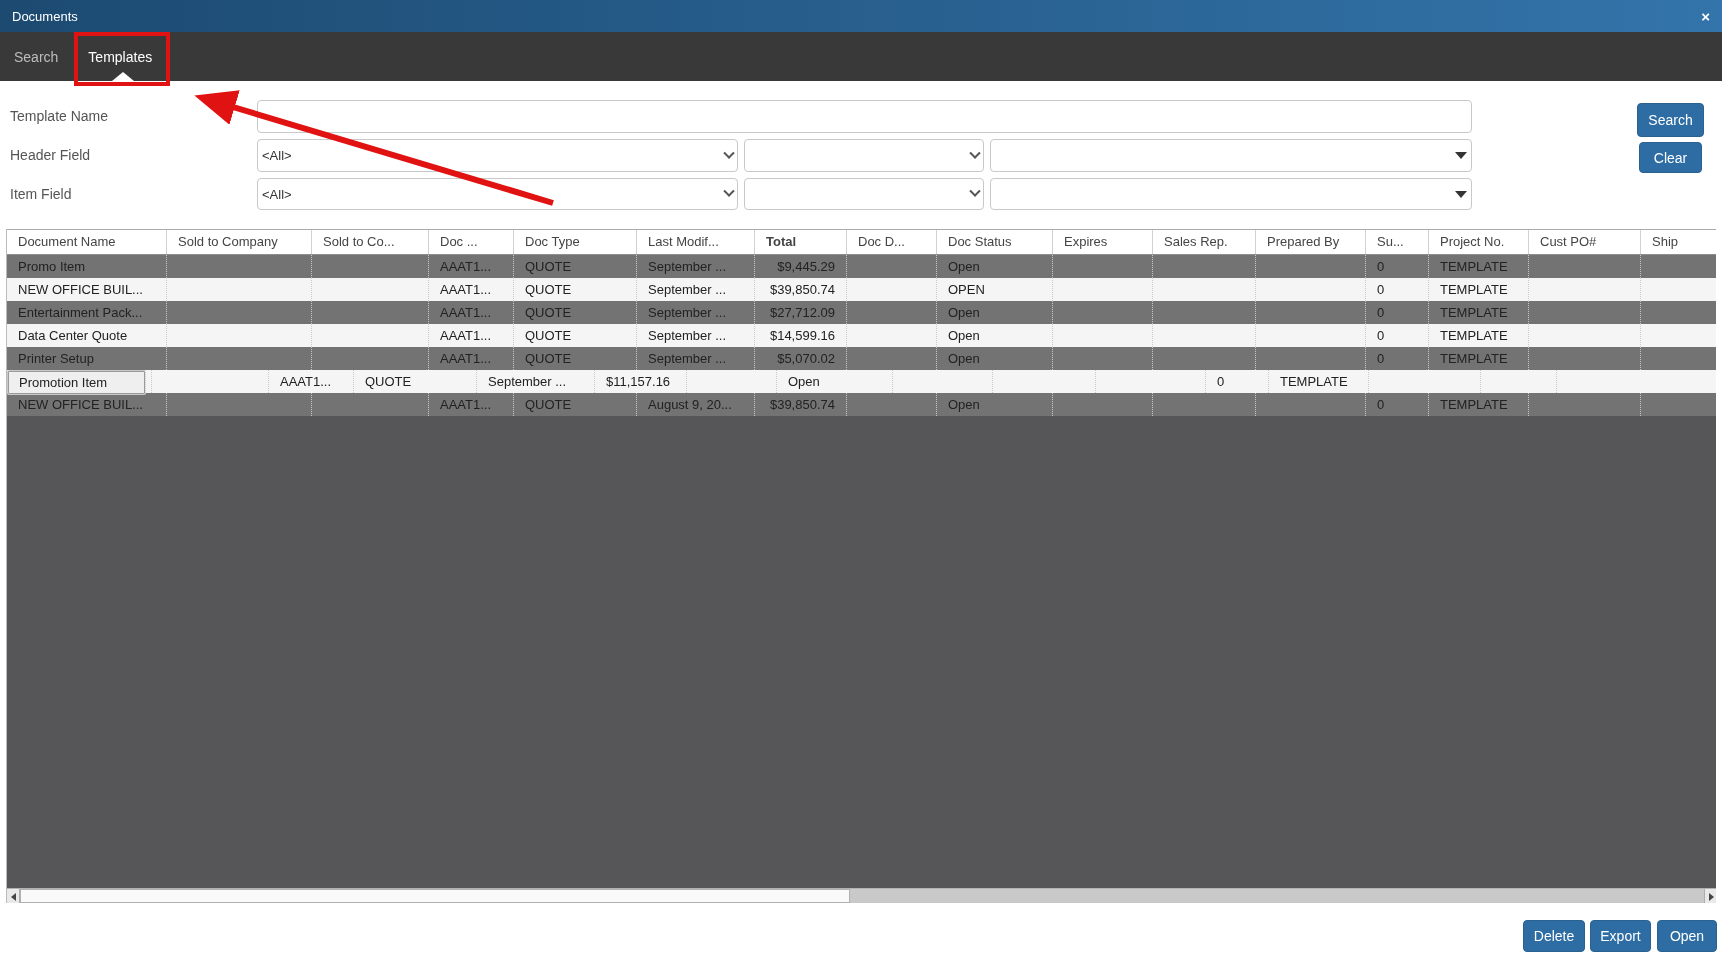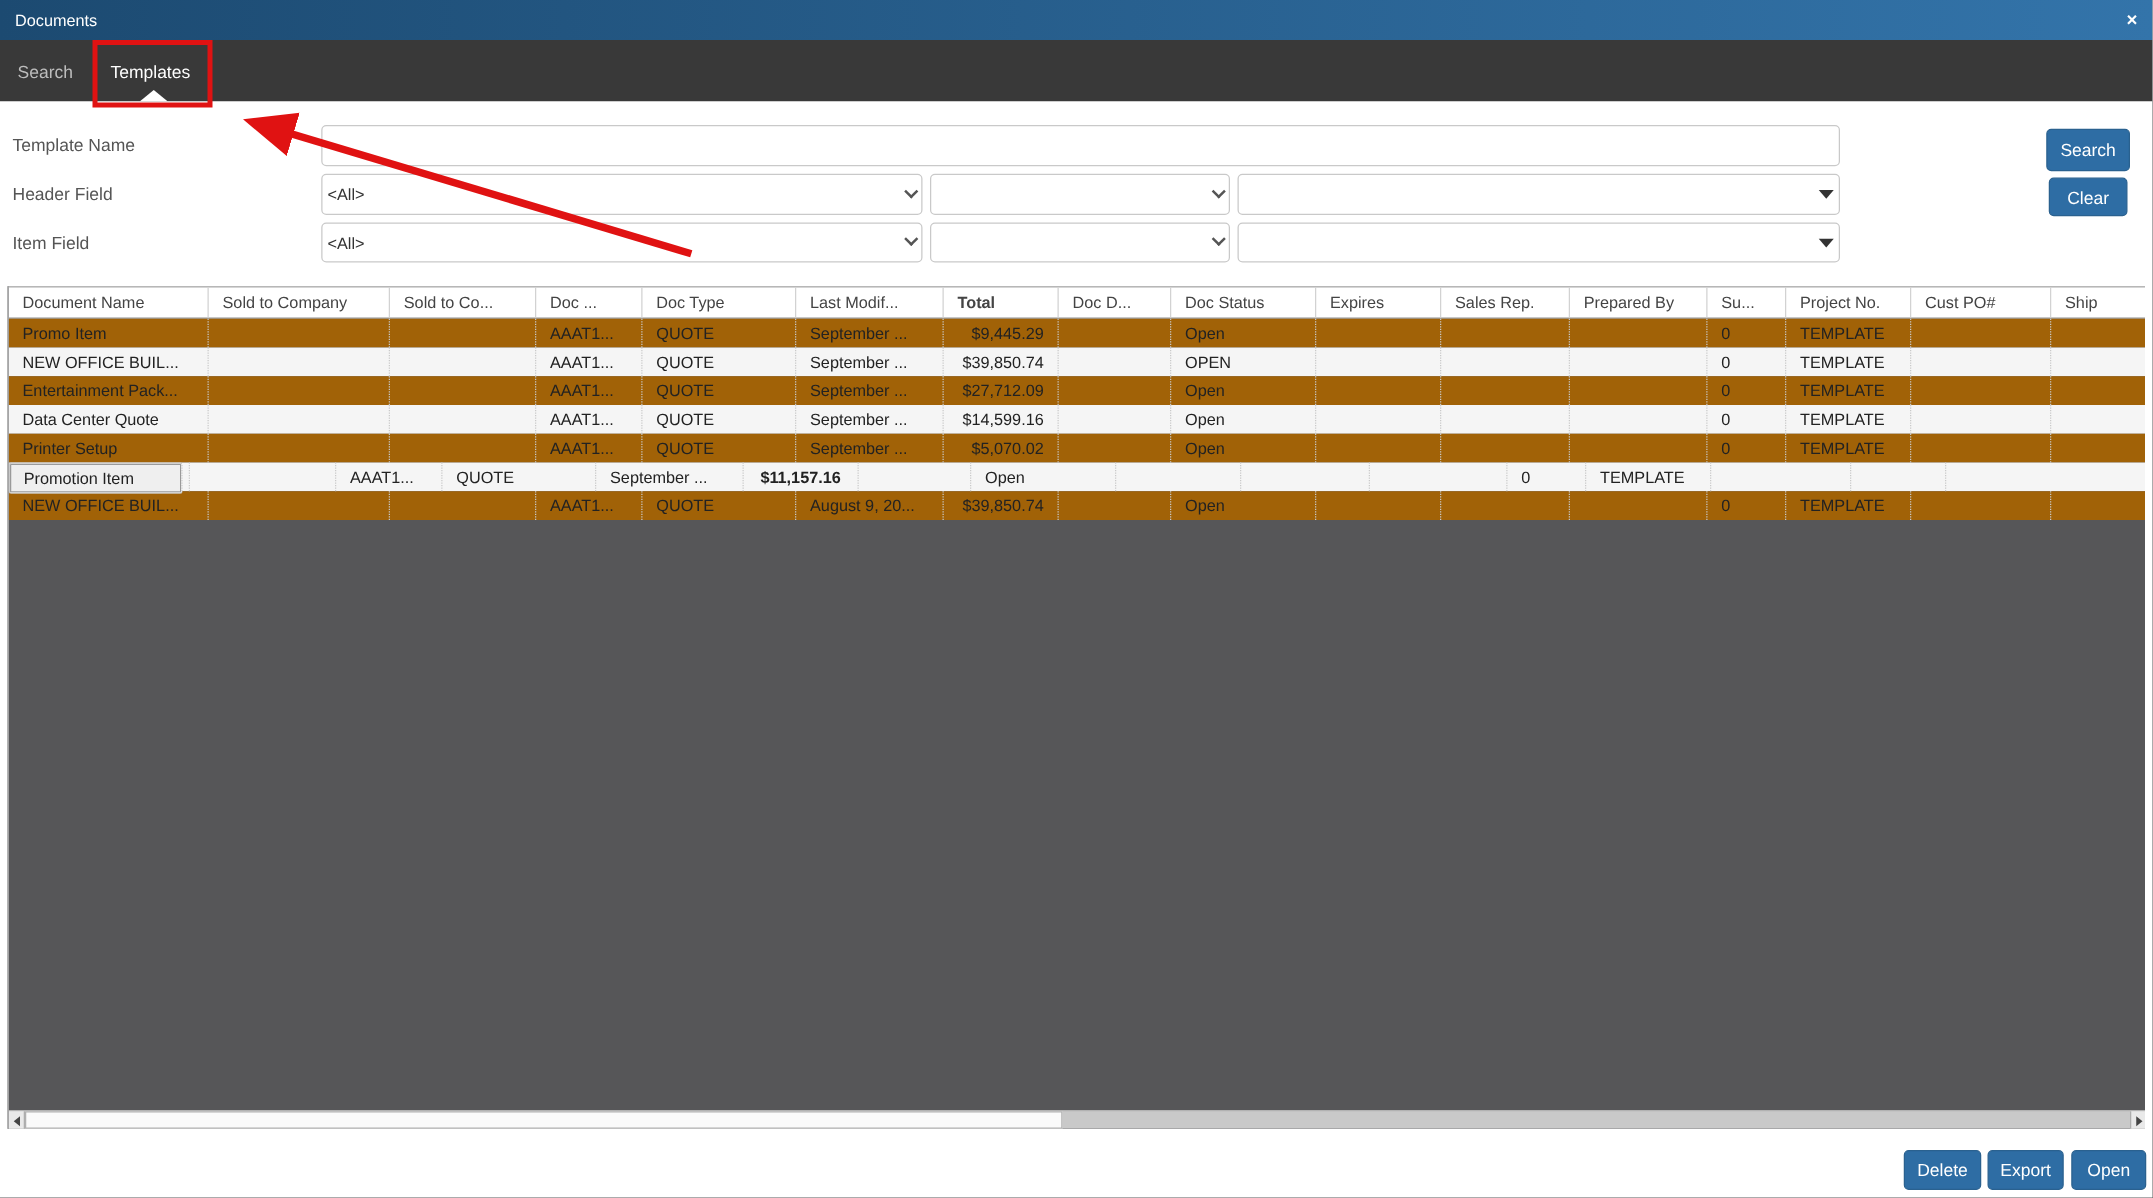--- a/index.html
+++ b/index.html
@@ -81,21 +81,21 @@
   }
   .ghead {
     display: flex; height: 26px; background: #fff;
     border-top: 1px solid #ababab; border-bottom: 1px solid #8f8f8f;
   }
   .hcell {
     flex: 0 0 auto; font-size: 13px; color: #444; line-height: 24px;
     padding: 0 11px; border-right: 1px solid #d2d2d2;
     white-space: nowrap; overflow: hidden; cursor: pointer;
   }
-  .grow { display: flex; height: 23px; background: #a16207; }
+  .grow { display: flex; height: 23px; background: #737373; }
   .grow.alt { background: #f5f5f5; }
   .gcell {
     flex: 0 0 auto; font-size: 13px; color: #222; line-height: 23px;
     padding: 0 11px; border-right: 1px dotted #c9c9c9;
     white-space: nowrap; overflow: hidden; cursor: default;
   }
   .gcell.sel { box-shadow: inset 0 0 0 1px #9a9a9a; border-radius: 2px; background: #efefef; }
   
   .hscroll {
     position: absolute; left: 0; bottom: 0; width: 1710px; height: 15px;
@@ -282,21 +282,21 @@
         <div class="gcell" style="width: 112px;"></div>
         <div class="gcell" style="width: 76px;"></div>
       </div>
       <div class="grow alt">
         <div class="gcell sel" style="width: 139px; text-align: right;">Promotion Item</div>
         <div class="gcell" style="width: 145px;"></div>
         <div class="gcell" style="width: 117px;"></div>
         <div class="gcell" style="width: 85px;">AAAT1...</div>
         <div class="gcell" style="width: 123px;">QUOTE</div>
         <div class="gcell" style="width: 118px;">September ...</div>
-        <div class="gcell" style="width: 92px; text-align: center; font-weight: bold;">$11,157.16</div>
+        <div class="gcell" style="width: 92px; text-align: left;">$11,157.16</div>
         <div class="gcell" style="width: 90px;"></div>
         <div class="gcell" style="width: 116px;">Open</div>
         <div class="gcell" style="width: 100px;"></div>
         <div class="gcell" style="width: 103px;"></div>
         <div class="gcell" style="width: 110px;"></div>
         <div class="gcell" style="width: 63px;">0</div>
         <div class="gcell" style="width: 100px;">TEMPLATE</div>
         <div class="gcell" style="width: 112px;"></div>
         <div class="gcell" style="width: 76px;"></div>
       </div>

